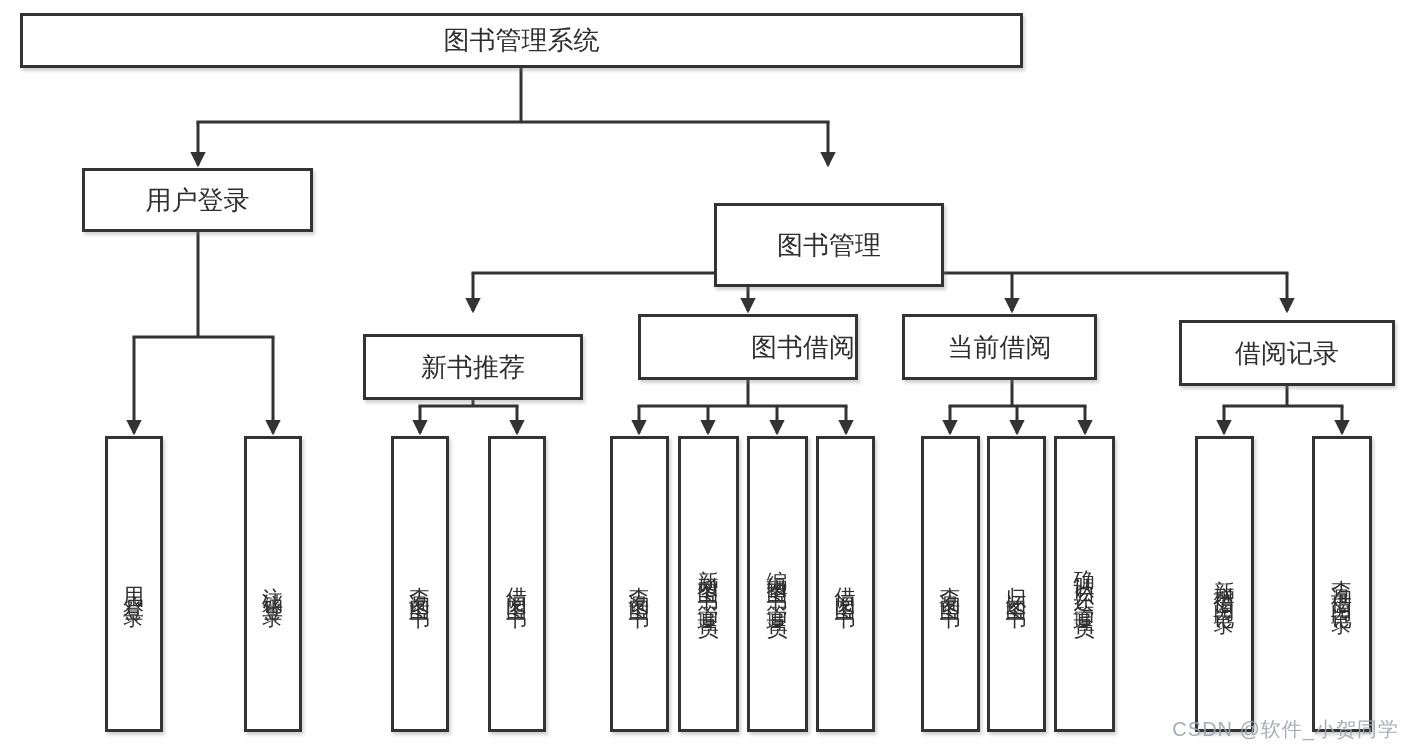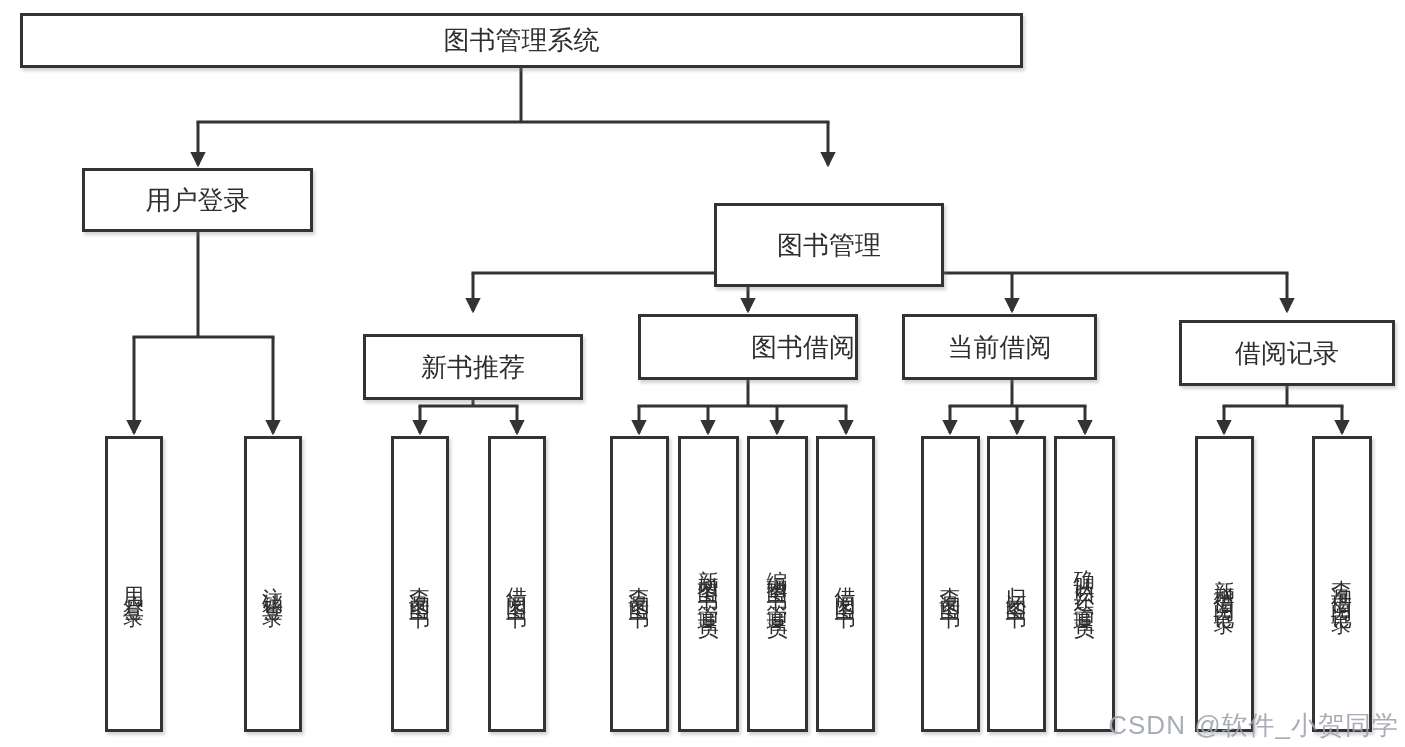--- a/index.html
+++ b/index.html
@@ -33,21 +33,21 @@
     text-orientation: mixed;
     letter-spacing: 7px;
     line-height: 1;
     white-space: nowrap;
   }
   .watermark {
     position: absolute;
     right: 6px;
     bottom: 4px;
     z-index: 5;
-    font-size: 26px;
+    font-size: 20px;
     letter-spacing: 1px;
     color: rgba(158,163,175,0.9);
     white-space: nowrap;
   }
 </style>
 </head>
 <body>
 
 <div class="stage">
 

